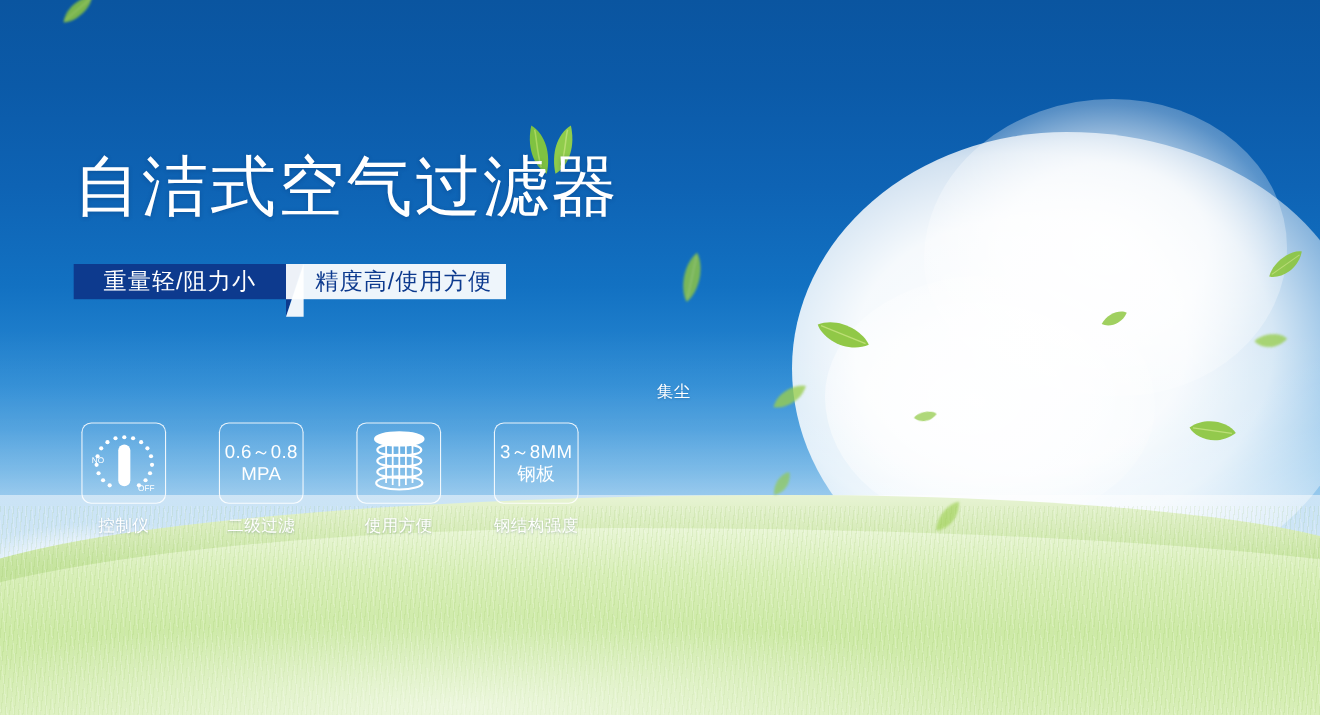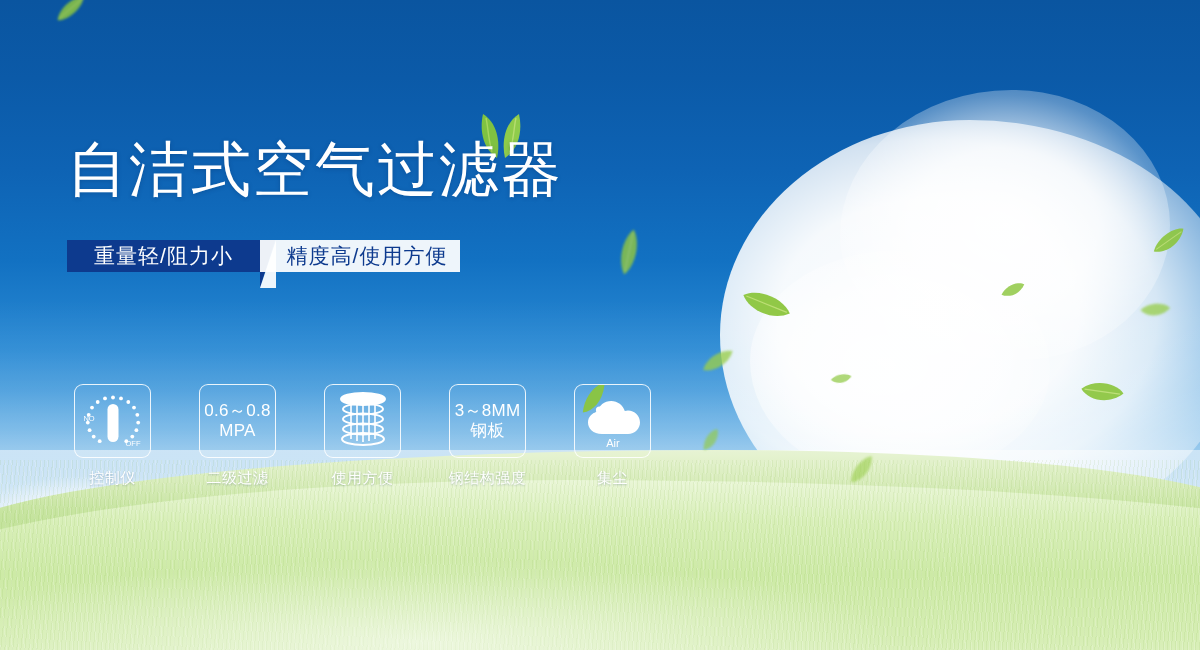--- a/index.html
+++ b/index.html
@@ -386,36 +386,18 @@
 
       <div class="feature">
         <div class="feature-box">
           <div class="feature-text">3～8MM
 钢板</div>
         </div>
         <div class="feature-label">钢结构强度</div>
       </div>
 
       <div class="feature">
-        <div class="feature-box">
-          <div class="leaf" style="left:2px; top:2px; width:34px; height:22px; transform:rotate(-30deg); opacity:.95;">
-            <svg viewBox="0 0 34 22">
-                <path d="M0 18 C10 4 26 0 34 3 C24 18 10 22 0 18 Z" fill="#8cc63e"></path>
-              </svg>
-          </div>
-          <svg width="62" height="58" viewBox="0 0 62 58" style="position:relative;">
-            <g fill="#ffffff">
-              <path d="M20 42 C11 42 6 36.5 6 30.5 C6 25 10 20.6 15.4 20 C16.8 13.6 22.4 9 29.2 9 C35.6 9 41 13.2 42.8 19 C43.8 18.7 44.9 18.5 46 18.5 C52.6 18.5 58 23.9 58 30.5 C58 36.5 53 42 46 42 Z"></path>
-              <path d="M18 24 C13 24 9.5 27.6 9.5 31.6 C9.5 35.6 13 39 17.4 39 L24 39 C21.5 36.4 20.2 32.9 20.2 29.4 C20.2 27.5 20.6 25.7 21.3 24 Z" opacity="0.95"></path>
-              <circle cx="17.5" cy="18" r="3.6"></circle>
-              <circle cx="26" cy="13.5" r="2.6"></circle>
-              <rect x="20" y="15.5" width="9" height="2.6" rx="1.3" transform="rotate(-24 24.5 16.8)"></rect>
-              <rect x="13" y="21" width="8" height="2.4" rx="1.2" transform="rotate(32 17 22.2)"></rect>
-            </g>
-            <text x="31" y="55" fill="#ffffff" font-size="11" font-family="Liberation Sans, sans-serif" text-anchor="middle">Air</text>
-          </svg>
-        </div>
         <div class="feature-label">集尘</div>
       </div>
 
     </div>
   </div>
 </div>
 
 </body></html>

